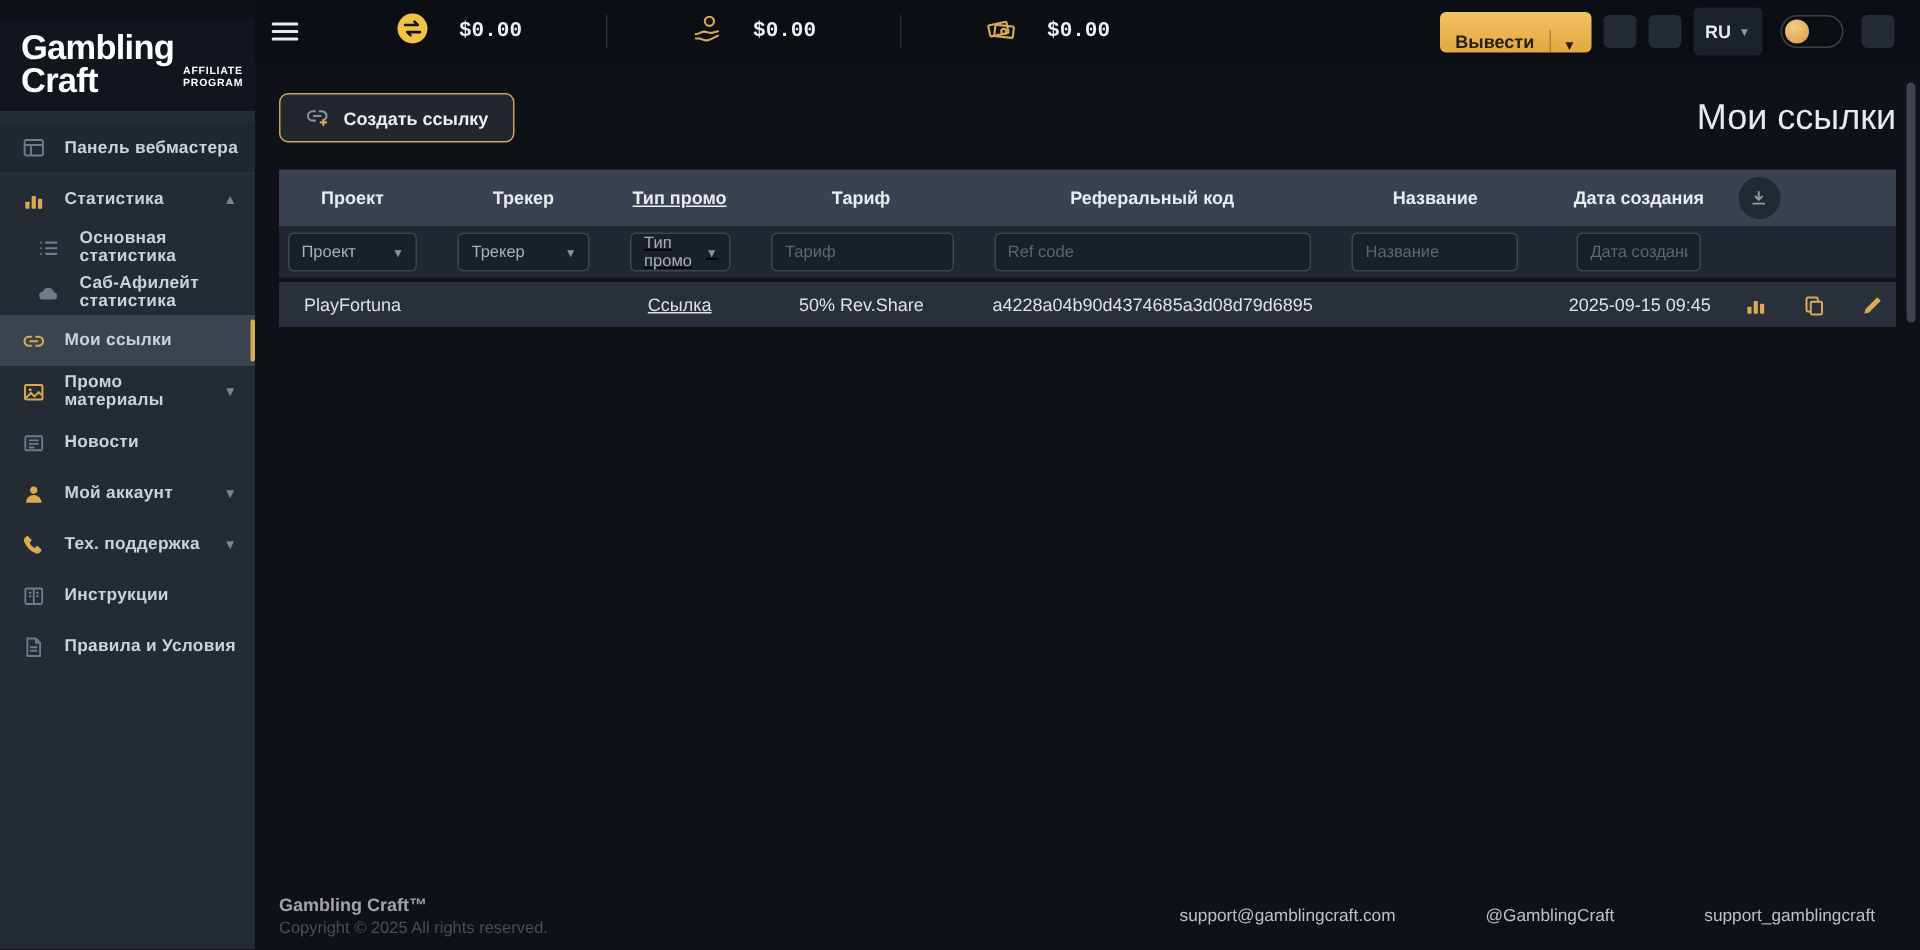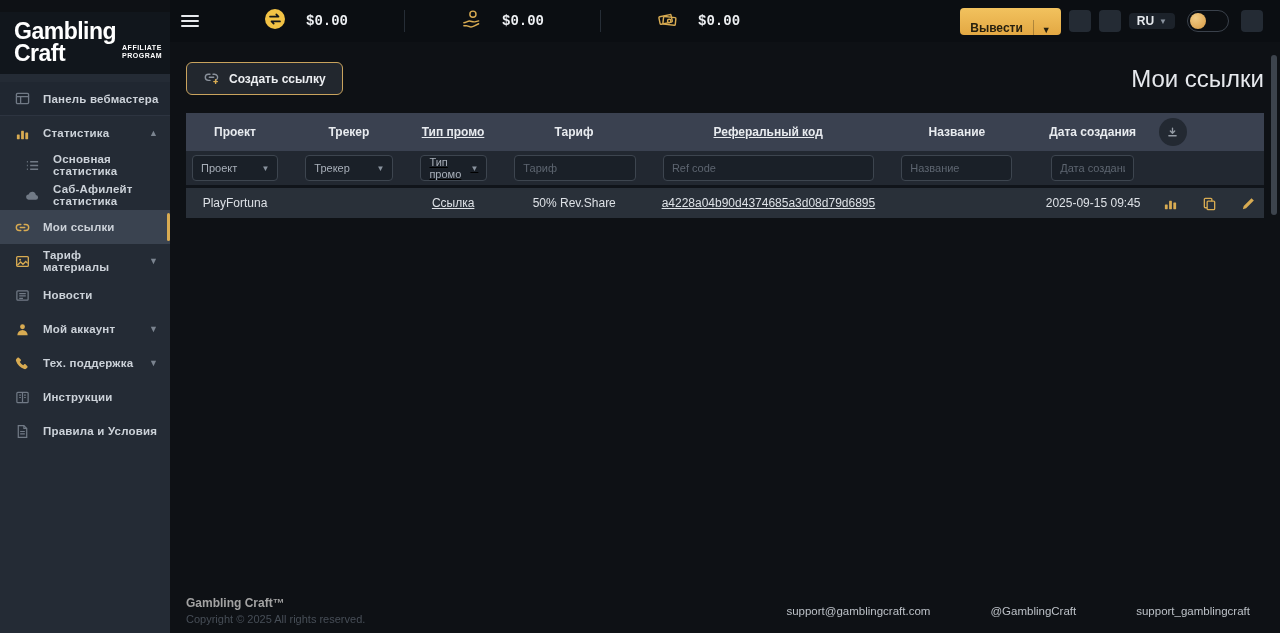--- a/index.html
+++ b/index.html
@@ -30,38 +30,38 @@
   .balances { display:flex; align-items:center; margin-left:6px; }
   .balance { display:flex; align-items:center; padding:0 56px; gap:20px; cursor:pointer;font-family:Liberation Mono, monospace; }
   .balance-val { color:#eef0f3; font-size:14px; font-weight:700; }
   .b-divider { width:1px; height:22px; background:#262d36; }
   .top-right { margin-left:auto; display:flex; align-items:center; gap:8px; padding-right:17px; }
   .withdraw-btn { display:flex; align-items:flex-end; height:27px; background:linear-gradient(#f2c25e,#e3a843); border:none; border-radius:4px; padding:0 10px; cursor:pointer; }
   .withdraw-label { color:#27200f; font-size:12px; font-weight:700; }
   .withdraw-sep { width:1px; height:15px; background:rgba(0,0,0,0.25); margin:0 8px 0 10px; }
   .withdraw-caret { color:#27200f; font-size:9px; }
   .sq-btn { width:22px; height:22px; background:#242b34; border-radius:4px; border:none; cursor:pointer; }
-  .lang-select { display:flex; align-items:center; gap:5px; background:#1c222a; border-radius:4px; height:16px; padding:6px 8px; cursor:pointer; }
+  .lang-select { display:flex; align-items:center; gap:5px; background:#1c222a; border-radius:4px; height:32px; padding:6px 8px; cursor:pointer; }
   .lang-label { color:#e6e9ed; font-size:12px; font-weight:700; }
   .lang-caret { color:#8a939e; font-size:8px; }
   .theme-toggle { position:relative; width:42px; height:22px; border:1px solid #3a414b; border-radius:11px; background:#0b0e12; cursor:pointer; margin:0 4px; }
   .toggle-knob { position:absolute; left:2px; top:2px; width:16px; height:16px; border-radius:50%; background:radial-gradient(circle at 35% 30%, #f3cd86, #d79a44); }
 
   
   .main { position:absolute; left:170px; top:42px; width:1110px; height:591px; background:#0e1115; }
   .content-head { display:flex; align-items:center; justify-content:space-between; padding:20px 16px 0 16px; }
   .create-btn { display:flex; align-items:center; gap:9px; height:33px; padding:0 16px; background:#22272e; border:1px solid #c9a35d; border-radius:6px; cursor:pointer; }
   .create-btn-label { color:#eceef1; font-size:12px; font-weight:700; }
   .page-title { color:#e6e9ed; font-size:24px; font-weight:500; }
 
   
   .table { margin:18px 16px 0 16px; width:1078px; }
   .trow-flex { display:flex; align-items:center;gap:15px; }
   .c1{width:110px;} .c2{width:112px;} .c3{width:88px;text-decoration:underline;} .c4{width:150px;}
-  .c5{width:252px;text-decoration:underline;} .c6{width:138px;} .c7{width:106px;margin-left:12px;} .c8{width:122px;}
+  .c5{width:252px;} .c6{width:138px;} .c7{width:106px;margin-left:12px;} .c8{width:122px;}
   .thead { background:#3a4150; height:38px; }
   .thead .cell { color:#e8ebef; font-size:12px; font-weight:700; text-align:center; }
   .thead .c8 { display:flex; justify-content:flex-start; padding-left:4px; }
   .dl-btn { width:28px; height:28px; border-radius:50%; background:#232932; border:none; display:flex; align-items:center; justify-content:center; cursor:pointer; color:#959ca5; }
   .tfilter { background:#222831; height:37px; border-bottom:3px solid #10141a; }
   .tfilter .cell { padding:0 6px; }
   .f-select { display:flex; align-items:center; justify-content:space-between; height:26px; background:#1a2028; border:1px solid #3d454f; border-radius:4px; padding:0 8px; cursor:pointer; }
   .f-select-label { color:#a8afb9; font-size:11px; }
   .f-select .caret { color:#8a939e; font-size:8px; }
   .f-input { width:100%; height:26px; background:#1a2028; border:1px solid #3d454f; border-radius:4px; padding:0 8px; color:#c7ccd2; font-size:11px; font-family:"Liberation Sans", sans-serif; outline:none; }
@@ -143,21 +143,21 @@
         <span class="s-label">Мои ссылки</span>
       </div>
       <div class="s-item">
         <span class="s-ico gold">
           <svg width="15" height="15" viewBox="0 0 16 16" fill="none" stroke="currentColor" stroke-width="1.4">
               <rect x="1.8" y="2.8" width="12.4" height="10.4" rx="1"></rect>
               <circle cx="5.4" cy="6.2" r="1.1" fill="currentColor" stroke="none"></circle>
               <path d="M2.5 12l3.5-3.5 2.5 2.5 3-3 2 2"></path>
             </svg>
         </span>
-        <span class="s-label">Тариф материалы</span>
+        <span class="s-label">Промо материалы</span>
         <span class="chev">▼</span>
       </div>
       <div class="s-item">
         <span class="s-ico gray">
           <svg width="15" height="15" viewBox="0 0 16 16" fill="none" stroke="currentColor" stroke-width="1.3">
               <rect x="2" y="3" width="12" height="10" rx="1"></rect>
               <path d="M4.5 6h7M4.5 8.5h7M4.5 11h4"></path>
             </svg>
         </span>
         <span class="s-label">Новости</span>

